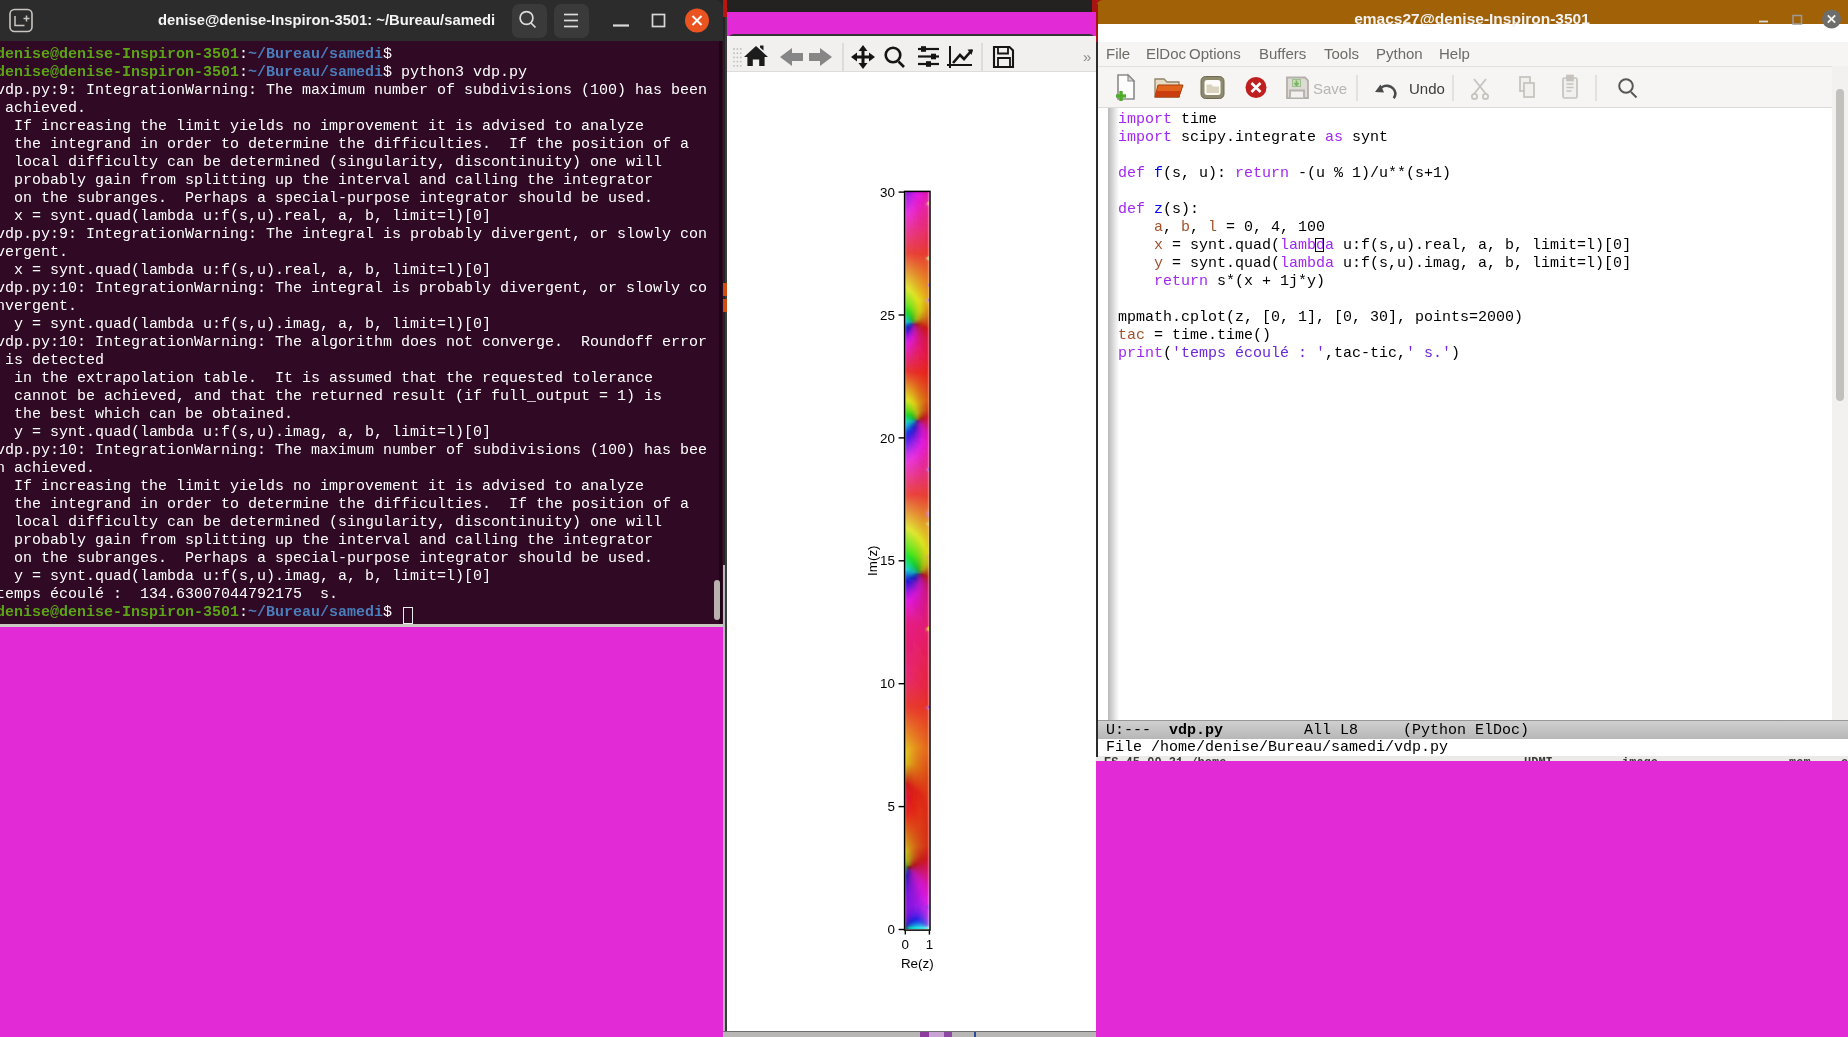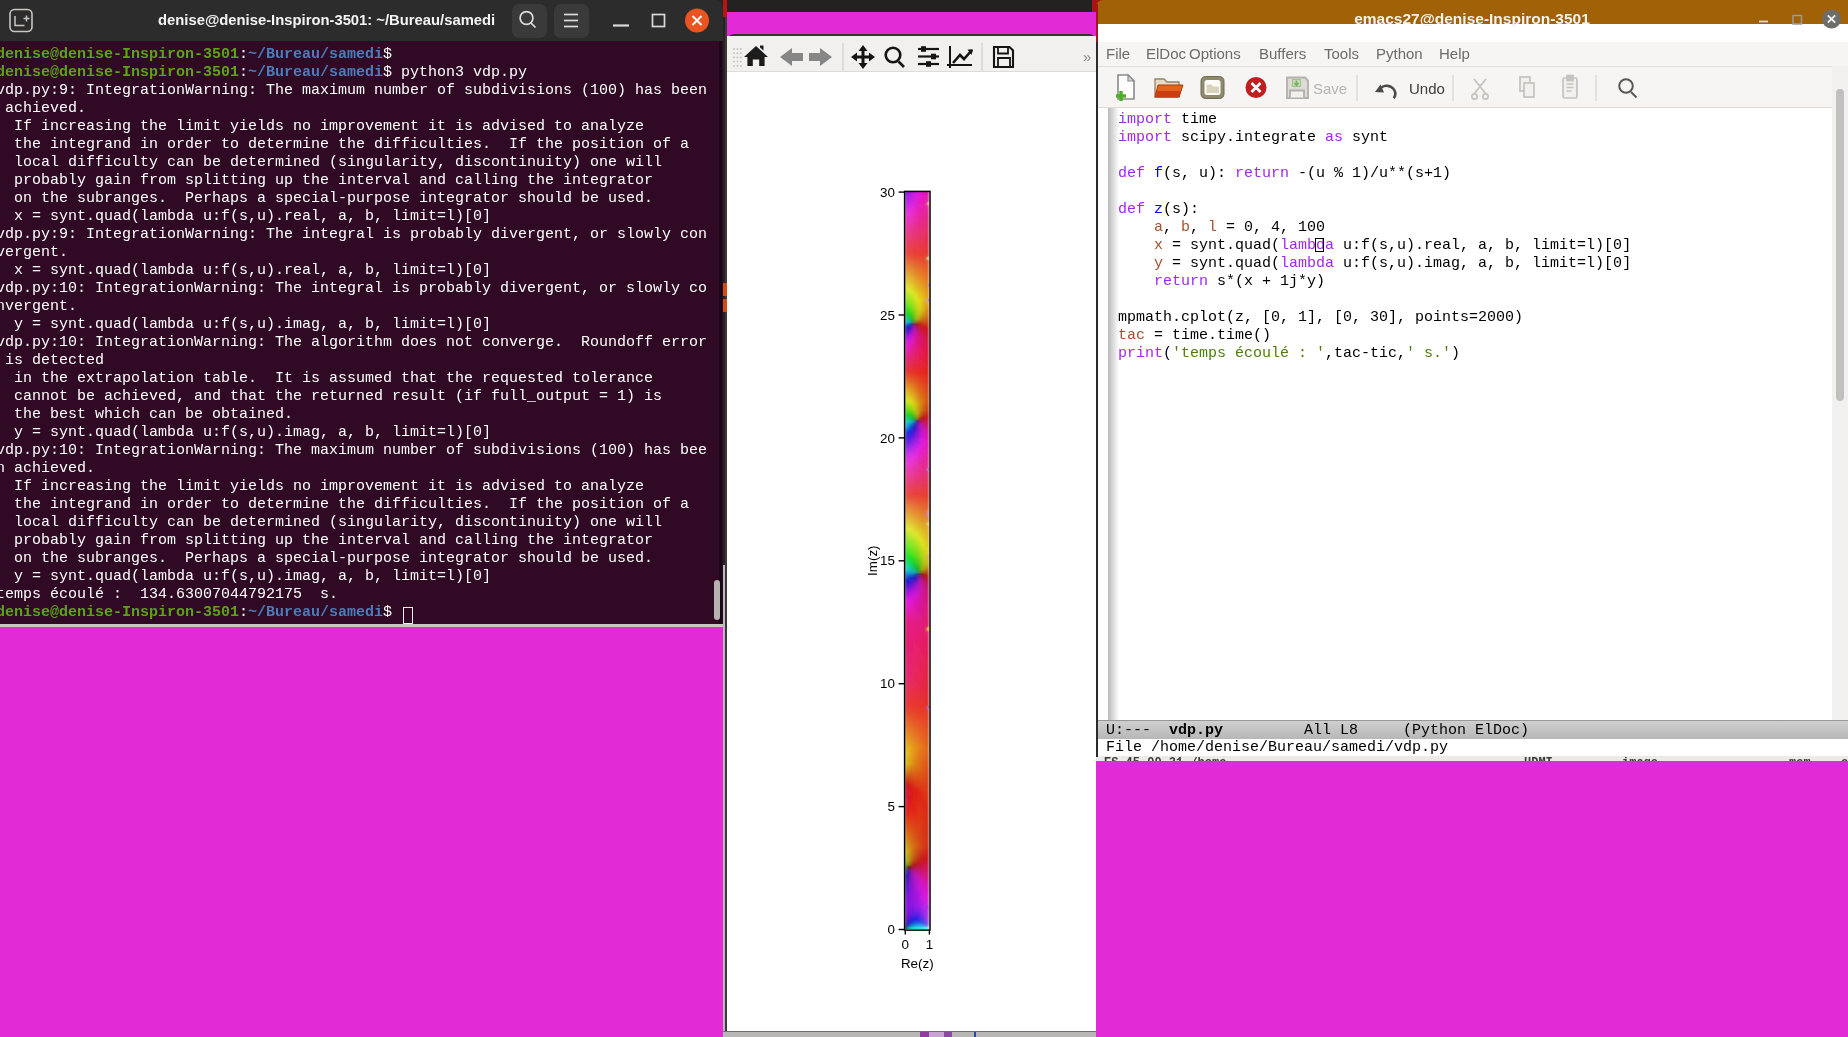--- a/index.html
+++ b/index.html
@@ -39,21 +39,21 @@
 #emmenu { position:absolute; left:0; top:42px; width:752px; height:24px; background:#f6f5f4;padding-left:33px; }
 #emmenu span { position:absolute; top:3px; font-size:15px; color:#6e6a66; }
 #emtool { position:absolute; left:0; top:66px; width:752px; height:42px; background:#f6f5f4;
   border-top:1px solid #e3e0dc; border-bottom:1px solid #dedad6; }
 #embody { position:absolute; left:12px; top:108px; width:752px; height:612px; background:#fff; }
 #emfringe { position:absolute; left:0; top:0; width:11px; height:613px;
   background:linear-gradient(to right,#b9b9b9,#ffffff); }
 #emlines { position:absolute; left:10px; top:3px; font-family:"Liberation Mono",monospace;
   font-size:15px; line-height:18px; color:#000; }
 .cl { height:18px; white-space:pre; }
-.kw { color:#a227f2; } .fn { color:#0000ff; } .va { color:#a0522d; } .st { color:#4d7c0f; }
+.kw { color:#a227f2; } .fn { color:#0000ff; } .va { color:#a0522d; } .st { color:#6d28d9; }
 #emcur { position:absolute; left:206.5px; top:129.5px; width:9.5px; height:14px; border:1.2px solid #000; }
 #emsbar { position:absolute; right:0; top:66px; width:16px; height:655px; background:#f3f1ef; }
 #emthumb { position:absolute; right:4px; top:23px; width:8px; height:312px; background:#c2c0bc; border-radius:4px; }
 #emmode { position:absolute; left:0; top:720px; width:752px; height:19px;
   background:linear-gradient(#cfcfcf,#b7b7b7); border-top:1px solid #979797;
   font-family:"Liberation Mono",monospace; font-size:15px; color:#000; white-space:pre; }
 #emmini { position:absolute; left:0; top:739px; width:752px; height:17px; background:#fff;
   font-family:"Liberation Mono",monospace; font-size:15px; color:#000; white-space:pre; }
 #emsliver { position:absolute; left:0; top:756px; width:752px; height:5px; background:#eceae8; overflow:hidden;
   font-size:12px; color:#3a3a3a; font-weight:bold; font-family:"Liberation Mono",monospace; }

